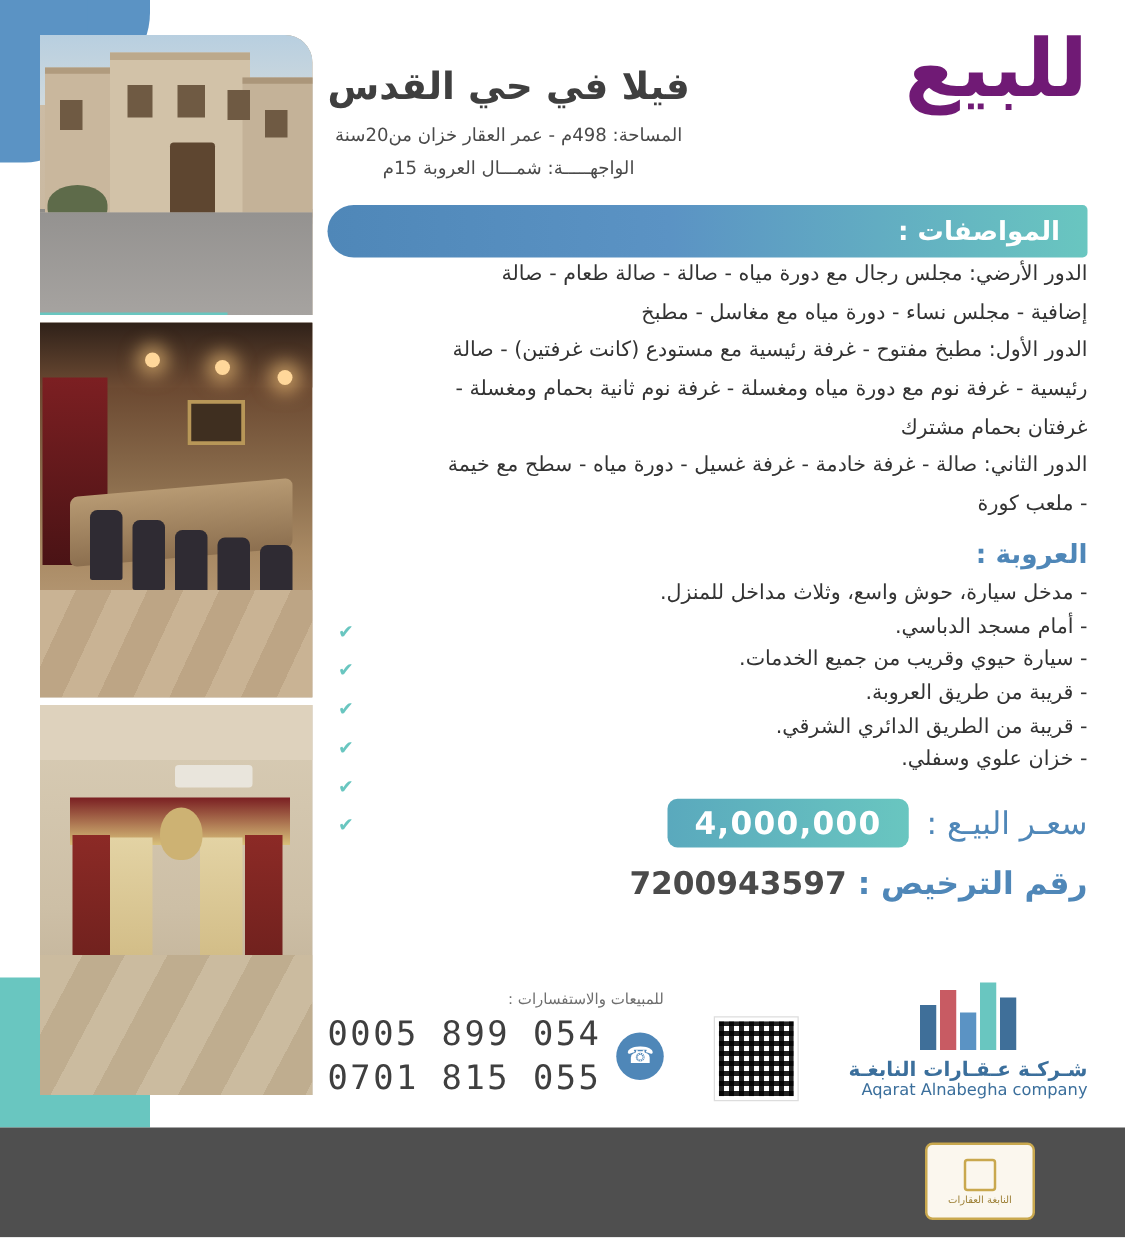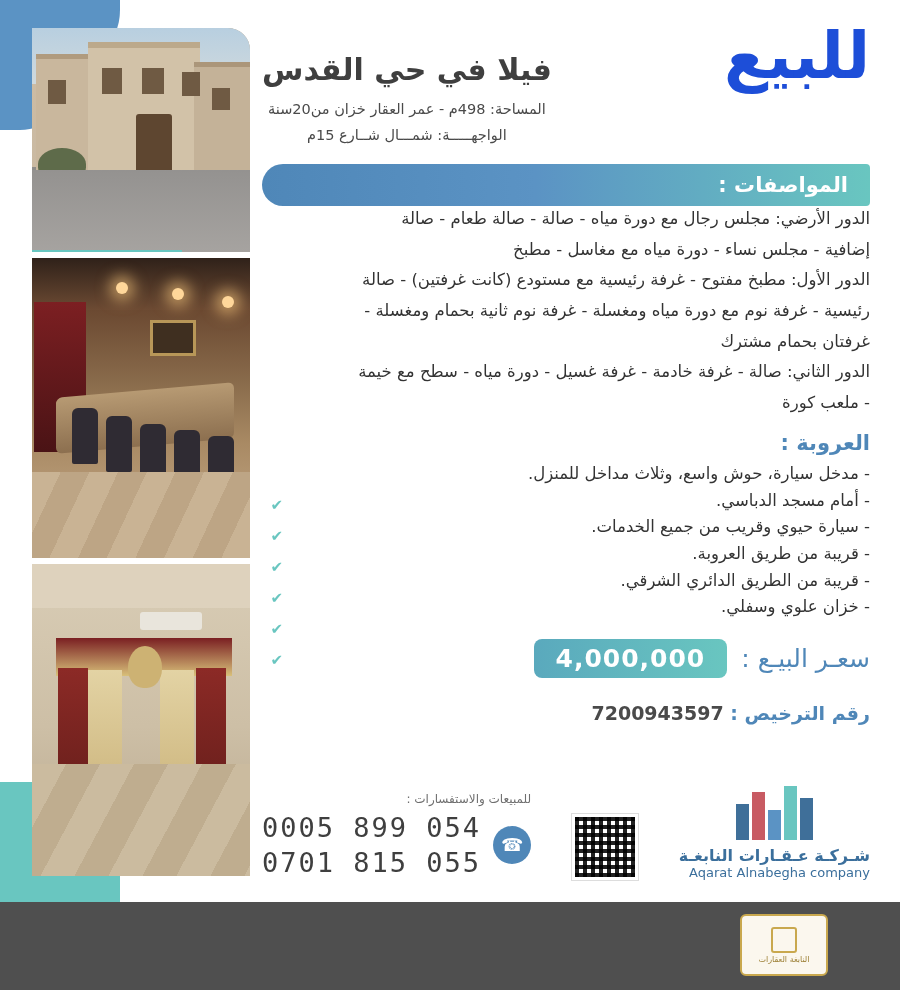--- a/index.html
+++ b/index.html
@@ -119,21 +119,21 @@
   }
   .title-block { padding-top: 26px; text-align: center; }
   .main-title {
     font-size: 30px; font-weight: bold; color: #3f3f3f;
     line-height: 1.2; letter-spacing: 0.5px;
   }
   .sub-line {
     font-size: 14.5px; color: #4a4a4a; margin-top: 10px; line-height: 1.65;
   }
   .for-sale {
-    font-size: 64px; font-weight: bold; color: #1d4ed8;
+    font-size: 64px; font-weight: bold; color: #701a75;
     line-height: 0.95; white-space: nowrap;
   }
 
   .section-bar {
     margin-top: 16px;
     height: 42px;
     background: linear-gradient(to left, #69c6c0 0%, #5b93c4 55%, #4f87b8 100%);
     border-radius: 21px 4px 4px 21px;
     display: flex; align-items: center; justify-content: flex-start;
     padding: 0 22px;
@@ -170,22 +170,22 @@
     display: flex; align-items: center; justify-content: flex-start; gap: 14px;
   }
   .price-label { font-size: 25px; font-weight: normal; color: #4f87b8; }
   .price-pill {
     background: linear-gradient(to left,#69c6c0,#5aa9bd);
     color: #ffffff; font-size: 25px; font-weight: bold;
     padding: 5px 22px; border-radius: 8px;
     letter-spacing: 1px;
   }
   .license {
-    margin-top: 24px;
-    font-size: 19px; color: #4f87b8; font-weight: bold;
+    margin-top: 14px;
+    font-size: 25px; color: #4f87b8; font-weight: bold;
   }
   .license .num { color: #4a4a4a; font-weight: bold; }
 
   
   .footer {
     position: absolute;
     left: 262px; bottom: 110px;
     width: 608px;
     display: flex; align-items: flex-end; justify-content: space-between;
   }
@@ -295,21 +295,21 @@
 
   </div>
 
   <div class="content">
 
     <div class="headline-row">
       <div class="for-sale">للبيع</div>
       <div class="title-block">
         <div class="main-title">فيلا في حي القدس</div>
         <div class="sub-line">المساحة: 498م - عمر العقار خزان من20سنة</div>
-        <div class="sub-line" style="margin-top:2px;">الواجهـــــة: شمـــال شــارع 15م</div>
+        <div class="sub-line" style="margin-top:2px;">الواجهـــــة: شمـــال العروبة 15م</div>
       </div>
     </div>
 
     <div class="section-bar">
       <span>المواصفات :</span>
     </div>
 
     <div class="specs">
       <p>الدور الأرضي: مجلس رجال مع دورة مياه - صالة - صالة طعام - صالة</p>
       <p>إضافية - مجلس نساء - دورة مياه مع مغاسل - مطبخ</p>

